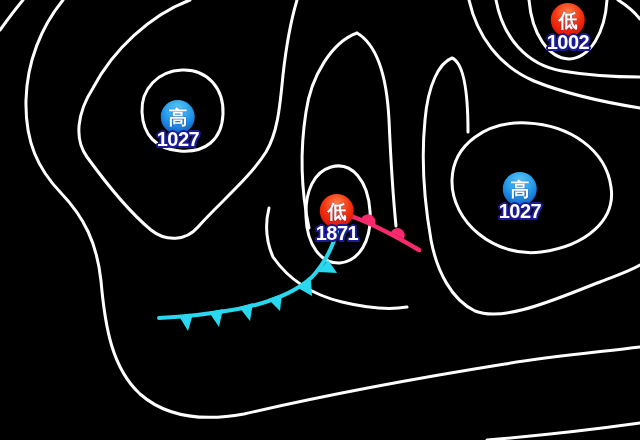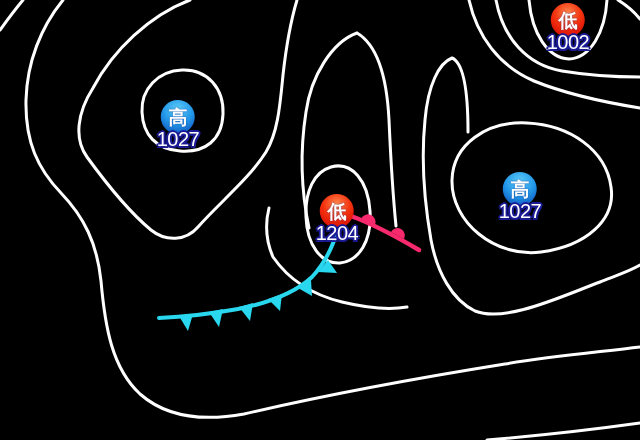--- a/index.html
+++ b/index.html
@@ -21,21 +21,21 @@
     background:radial-gradient(circle at 50% 30%, #ff8a50 0%, #f4330f 45%, #d90e04 82%);
   }
   .marker.high .disc{
     background:radial-gradient(circle at 50% 28%, #5ecdf8 0%, #2196e8 50%, #1258c0 85%);
   }
   .kanji{
     color:#fff;font-size:19px;font-weight:bold;line-height:1;
     text-shadow:0 0 2px rgba(20,20,120,.6);
   }
   .pvalue{
-    margin-top:-5px;color:#fff;font-size:20px;font-weight:normal;line-height:20px;
+    margin-top:-5px;color:#fff;font-size:20px;font-weight:bold;line-height:20px;
     letter-spacing:-0.5px;white-space:nowrap;
     text-shadow:
       -2px 0 0 #1b1b96, 2px 0 0 #1b1b96, 0 -2px 0 #1b1b96, 0 2px 0 #1b1b96,
       -1.5px -1.5px 0 #1b1b96, 1.5px -1.5px 0 #1b1b96,
       -1.5px 1.5px 0 #1b1b96, 1.5px 1.5px 0 #1b1b96;
   }
 </style>
 </head>
 <body>
 
@@ -91,21 +91,21 @@
     <div class="disc">
       <span class="kanji">高</span>
     </div>
     <div class="pvalue">1027</div>
   </div>
 
   <div class="marker low" style="left:337px;top:194px">
     <div class="disc">
       <span class="kanji">低</span>
     </div>
-    <div class="pvalue">1204</div>
+    <div class="pvalue">1871</div>
   </div>
 
   <div class="marker high" style="left:520px;top:172px">
     <div class="disc">
       <span class="kanji">高</span>
     </div>
     <div class="pvalue">1027</div>
   </div>
 
 </div>

